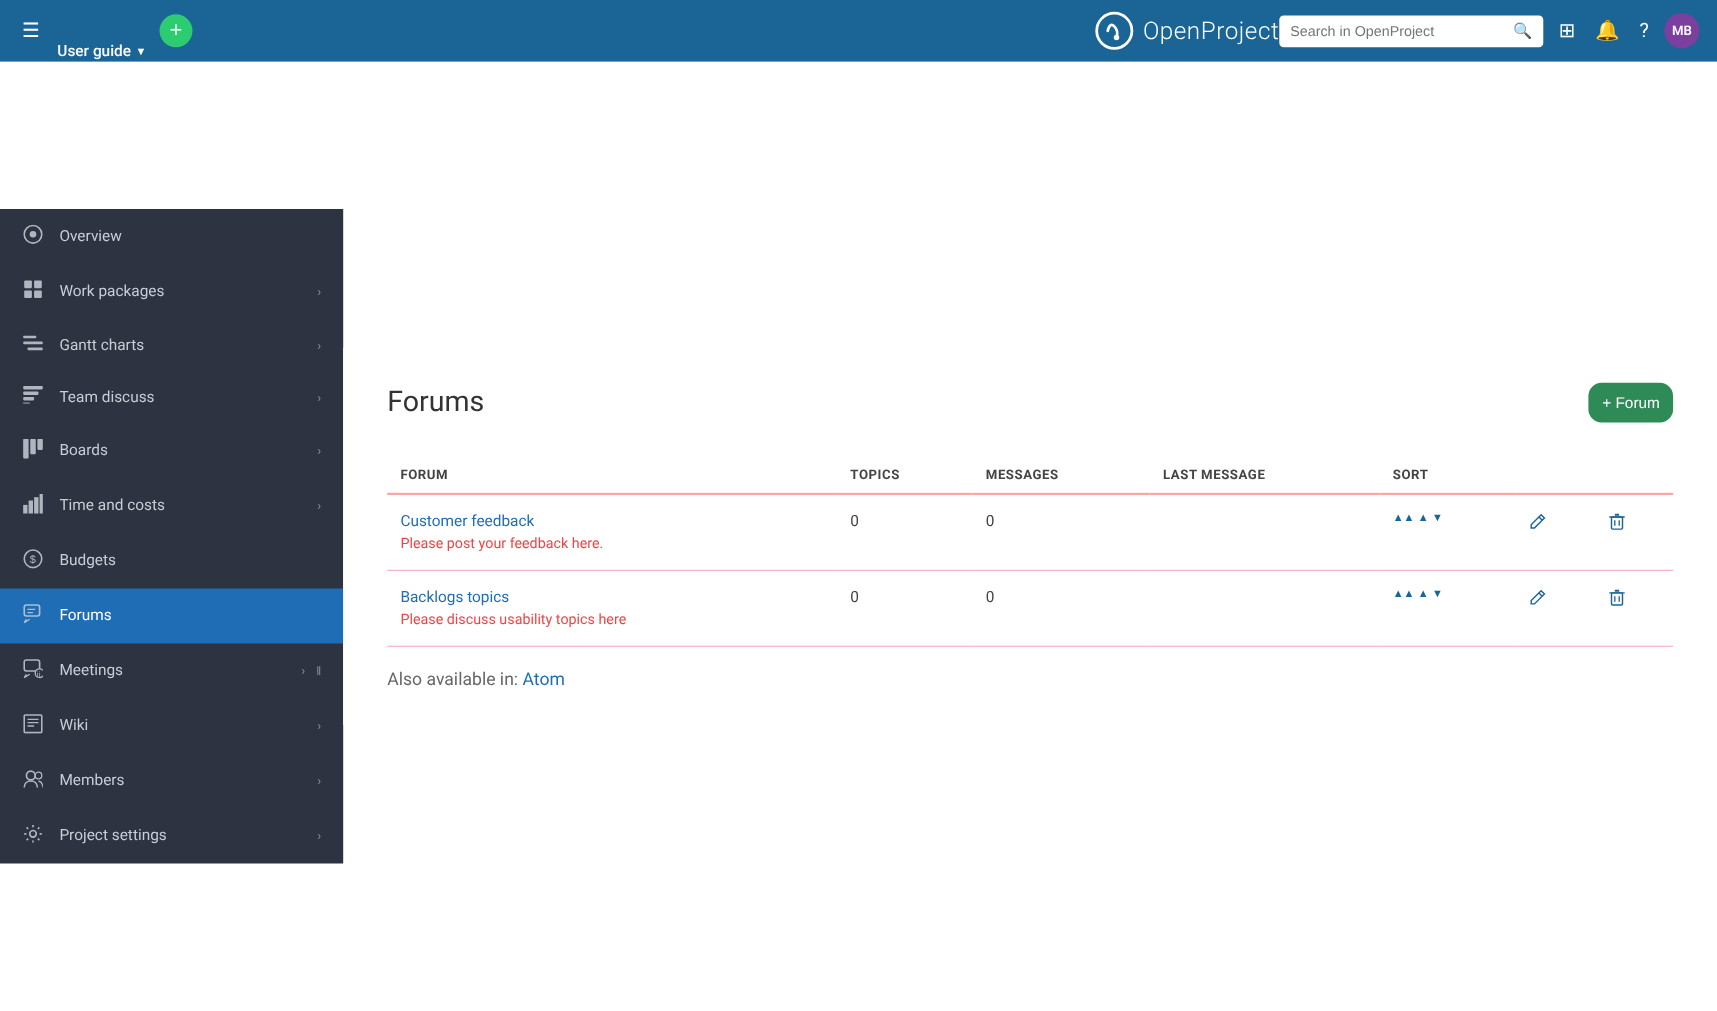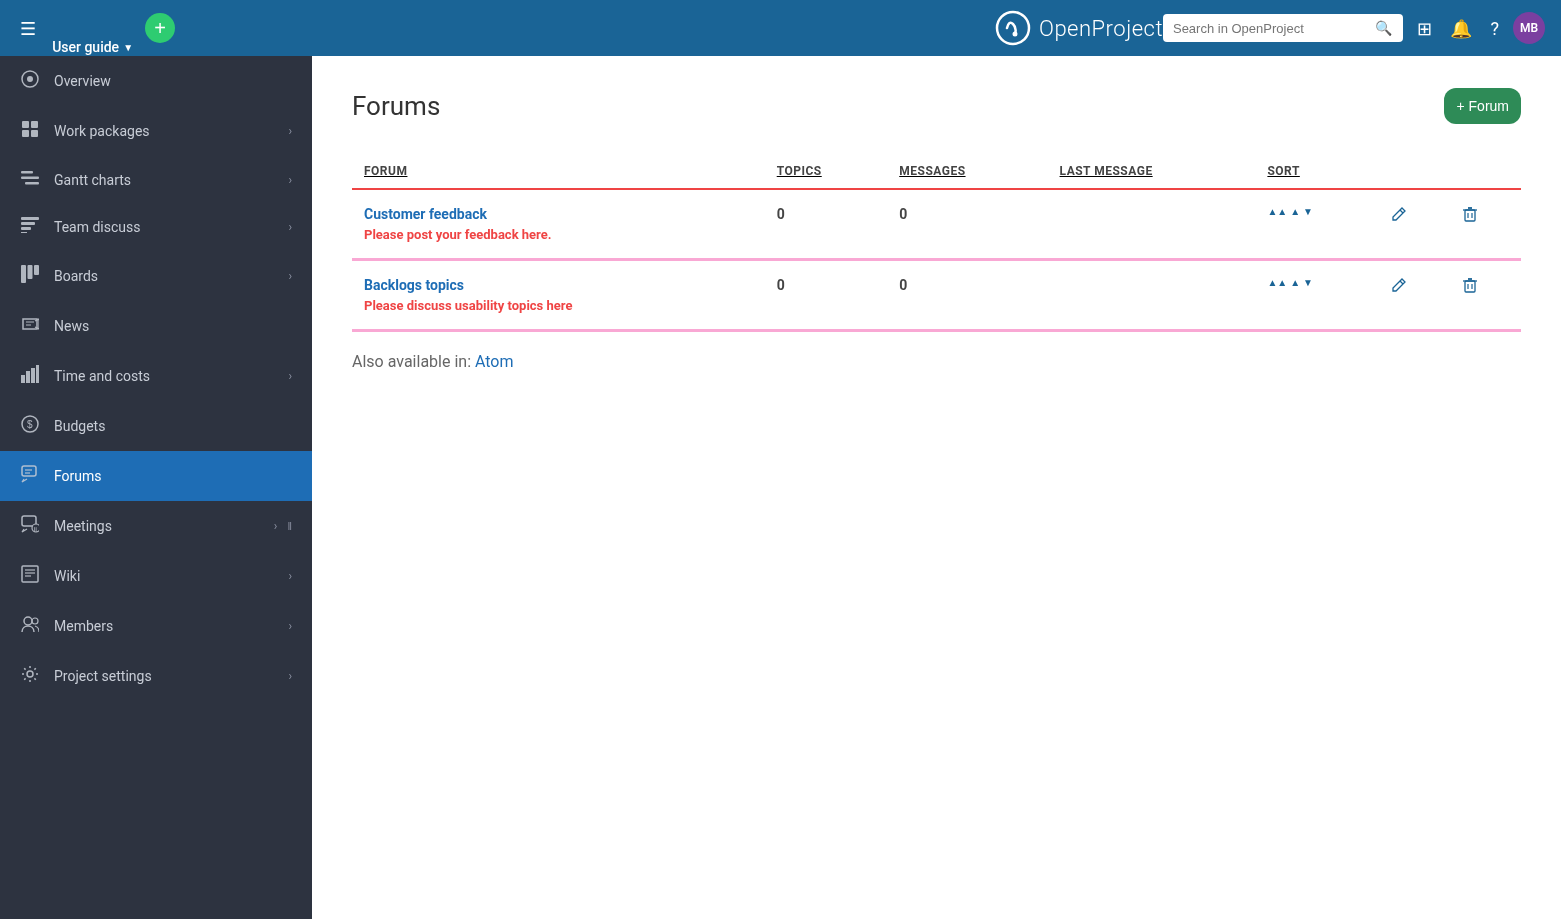--- a/index.html
+++ b/index.html
@@ -80,21 +80,21 @@
       display: flex;
       align-items: center;
       justify-content: center;
       color: white;
       font-size: 12px;
       font-weight: 600;
       cursor: pointer;
     }
 
     
-    .main-layout { display: flex; flex: 1; overflow: hidden; }
+    .main-layout { display: flex; flex: 1; overflow: hidden; align-items: center; }
 
     
     .sidebar {
       background: #2d3340;
       width: 312px;
       flex-shrink: 0;
       overflow-y: auto;
       display: flex;
       flex-direction: column;
     }
@@ -141,38 +141,37 @@
       font-size: 14px;
       cursor: pointer;
       display: flex;
       align-items: center;
       gap: 6px;
     }
 
     
     .forums-table { width: 100%; border-collapse: collapse; }
     .forums-table thead tr {
-      border-bottom: 2px solid #ef4444;
-      text-decoration: underline;
+      border-bottom: 2px solid #fca5a5;
     }
     .forums-table th {
       text-align: left;
       padding: 10px 12px;
       font-size: 12px;
       font-weight: 700;
       color: #444;
       letter-spacing: 0.5px;
     }
     .forums-table td {
       padding: 16px 12px;
       font-size: 14px;
       color: #444;
       vertical-align: top;
     }
-    .forums-table tbody tr { border-bottom: 3px solid #f9a8d4; font-weight: bold; }
+    .forums-table tbody tr { border-bottom: 1px solid #f9a8d4; }
     .forum-link { color: #1e6db5; text-decoration: none; display: block; margin-bottom: 4px; font-size: 14px; }
     .forum-desc { color: #ef4444; font-size: 13px; }
     .sort-controls { display: flex; align-items: center; gap: 3px; }
     .sort-btn { color: #1a6496; font-size: 10px; cursor: pointer; }
     .action-btn { color: #1a6496; cursor: pointer; font-size: 15px; background: none; border: none; }
     .atom-link { margin-top: 20px; font-size: 16px; color: #666; }
     .atom-link a { color: #1e6db5; text-decoration: none; }
 
     
     .logo-svg { width: 36px; height: 36px; }
@@ -251,28 +250,20 @@
         <span class="item-arrow">›</span>
       </div>
       <div class="sidebar-item">
         <span class="item-icon"><svg width="18" height="18" viewBox="0 0 18 18" fill="none">
             <rect x="0" y="0" width="5" height="18" rx="1" fill="#c8cdd6"></rect>
             <rect x="6.5" y="0" width="5" height="14" rx="1" fill="#c8cdd6"></rect>
             <rect x="13" y="0" width="5" height="10" rx="1" fill="#c8cdd6"></rect>
           </svg></span>
         <span class="item-label">Boards</span>
         <span class="item-arrow">›</span>
-      </div>
-      <div class="sidebar-item">
-        <span class="item-icon"><svg width="18" height="18" viewBox="0 0 18 18" fill="none">
-            <path d="M2 4 L16 4 L16 14 L2 14 Z" stroke="#c8cdd6" stroke-width="1.5" fill="none" rx="1"></path>
-            <path d="M5 7 L13 7 M5 10 L10 10" stroke="#c8cdd6" stroke-width="1.2"></path>
-            <path d="M14 6 L18 4 L18 14 L14 12" stroke="#c8cdd6" stroke-width="1.2" fill="none"></path>
-          </svg></span>
-        <span class="item-label">News</span>
       </div>
       <div class="sidebar-item">
         <span class="item-icon"><svg width="18" height="18" viewBox="0 0 18 18" fill="none">
             <rect x="0" y="10" width="4" height="8" fill="#c8cdd6"></rect>
             <rect x="5" y="6" width="4" height="12" fill="#c8cdd6"></rect>
             <rect x="10" y="3" width="4" height="15" fill="#c8cdd6"></rect>
             <rect x="15" y="0" width="3" height="18" fill="#c8cdd6"></rect>
           </svg></span>
         <span class="item-label">Time and costs</span>
         <span class="item-arrow">›</span>

